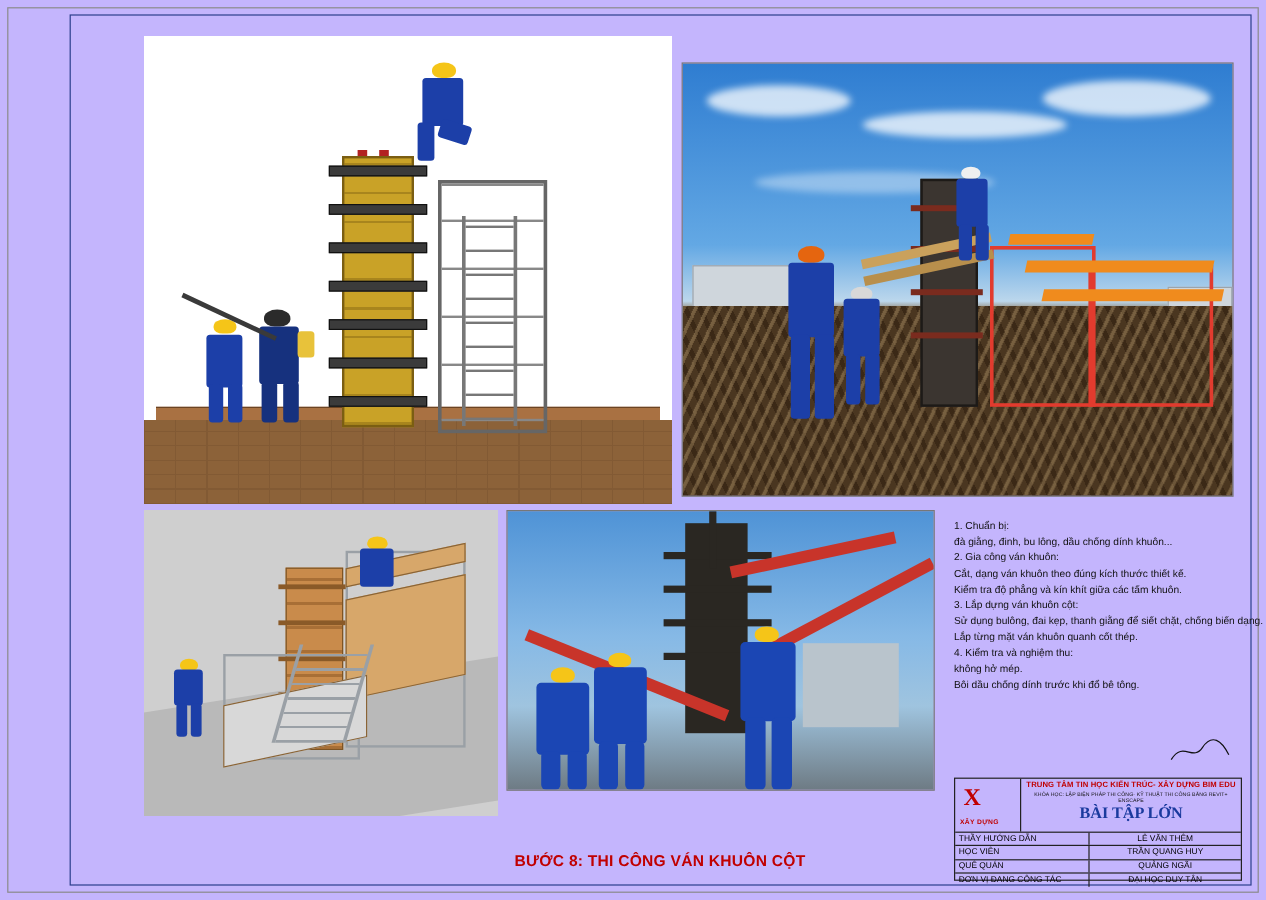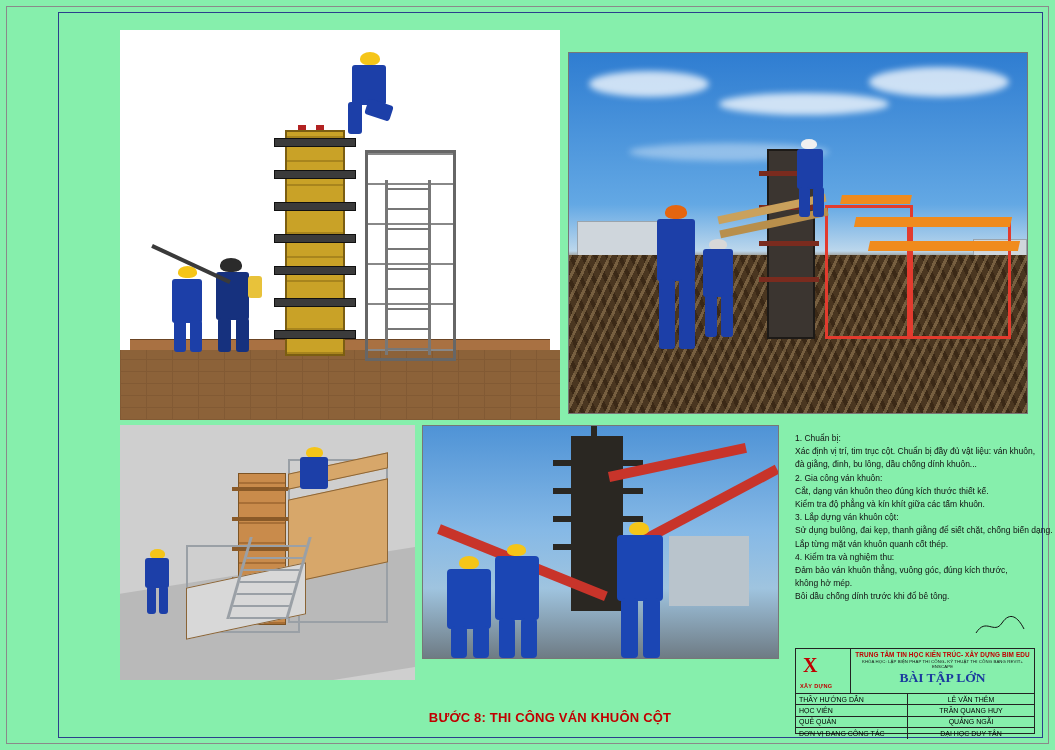--- a/index.html
+++ b/index.html
@@ -1,17 +1,17 @@
 <!DOCTYPE html>
 <html><head>
 <meta charset="utf-8">
 <style>
   html,body{margin:0;padding:0;background:#ffffff;}
   body{width:1055px;height:750px;font-family:"Liberation Sans",sans-serif;overflow:hidden;}
-  .sheet{position:absolute;left:0;top:0;width:1055px;height:750px;background:#86efac;}
+  .sheet{position:absolute;left:0;top:0;width:1055px;height:750px;background:#c4b5fd;}
   .border-outer{position:absolute;left:6px;top:6px;width:1043px;height:738px;border:1px solid #8a8a8a;box-sizing:border-box;}
   .border-inner{position:absolute;left:58px;top:12px;width:985px;height:726px;border:1px solid #2b3f8c;box-sizing:border-box;}
 
   
   .panel-cad{position:absolute;left:120px;top:30px;width:440px;height:390px;background:#ffffff;overflow:hidden;}
   .ground{position:absolute;left:0;bottom:0;width:100%;height:70px;background:#8c6239;}
   .ground .hatch{position:absolute;left:0;top:0;width:100%;height:100%;
     background:repeating-linear-gradient(0deg,#7a5430 0 1px,transparent 1px 12px),
                repeating-linear-gradient(90deg,#7a5430 0 1px,transparent 1px 26px);opacity:.55;}
   .slabline{position:absolute;left:10px;bottom:70px;width:420px;height:10px;background:#a97142;border-top:1px solid #6b4423;}
@@ -237,30 +237,28 @@
     <div class="photo-worker" style="left:98px;top:192px;width:16px;height:40px;"></div>
 
     <div class="helmet" style="left:206px;top:96px;width:20px;height:13px;"></div>
     <div class="photo-worker" style="left:194px;top:109px;width:46px;height:66px;"></div>
     <div class="photo-worker" style="left:198px;top:172px;width:17px;height:60px;"></div>
     <div class="photo-worker" style="left:220px;top:172px;width:17px;height:60px;"></div>
   </div>
 
   <div class="textblock">
     <div>1. Chuẩn bị:</div>
-    <div>Xác định vị trí, tim trục cột. Chuẩn bị đầy đủ vật liệu: ván khuôn,</div>
     <div>đà giằng, đinh, bu lông, dầu chống dính khuôn...</div>
     <div>2. Gia công ván khuôn:</div>
     <div>Cắt, dạng ván khuôn theo đúng kích thước thiết kế.</div>
     <div>Kiểm tra độ phẳng và kín khít giữa các tấm khuôn.</div>
     <div>3. Lắp dựng ván khuôn cột:</div>
     <div>Sử dụng bulông, đai kẹp, thanh giằng để siết chặt, chống biến dạng.</div>
     <div>Lắp từng mặt ván khuôn quanh cốt thép.</div>
     <div>4. Kiểm tra và nghiệm thu:</div>
-    <div>Đảm bảo ván khuôn thẳng, vuông góc, đúng kích thước,</div>
     <div>không hở mép.</div>
     <div>Bôi dầu chống dính trước khi đổ bê tông.</div>
   </div>
 
   <div class="step-title">BƯỚC 8: THI CÔNG VÁN KHUÔN CỘT</div>
 
   <div class="titleblock">
     <div class="tb-head">
       <div class="tb-logo">
         <div class="mark">X</div>

